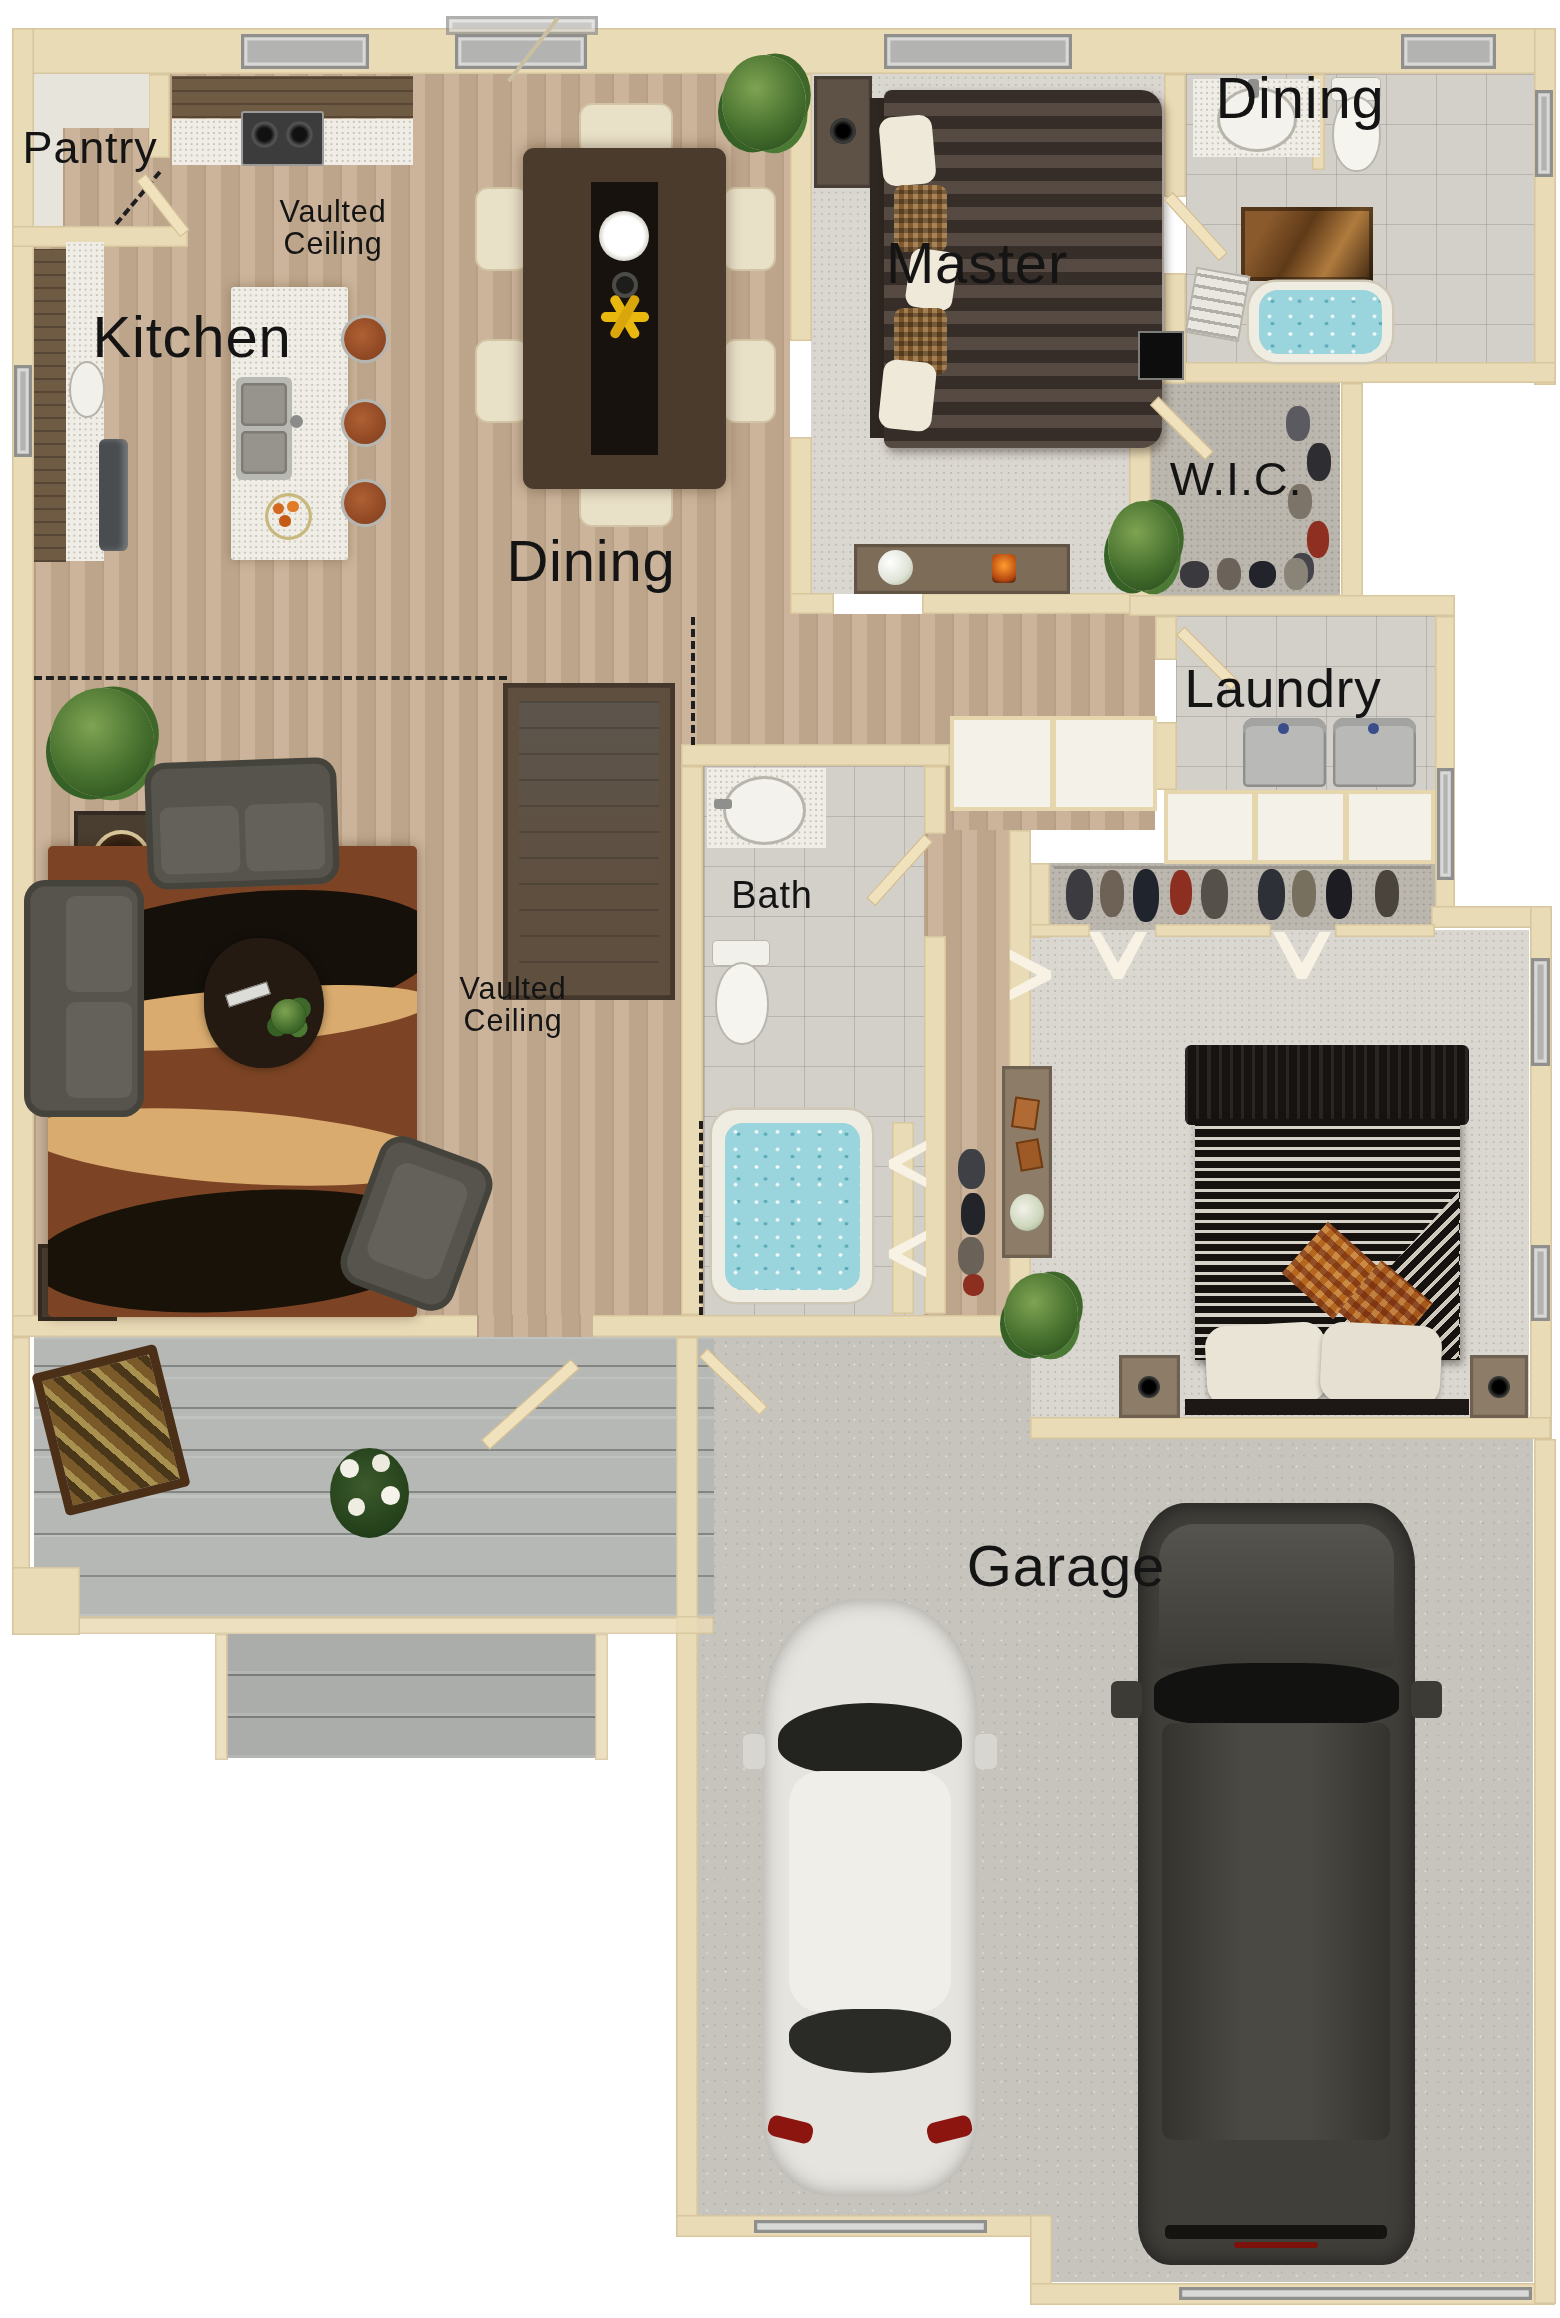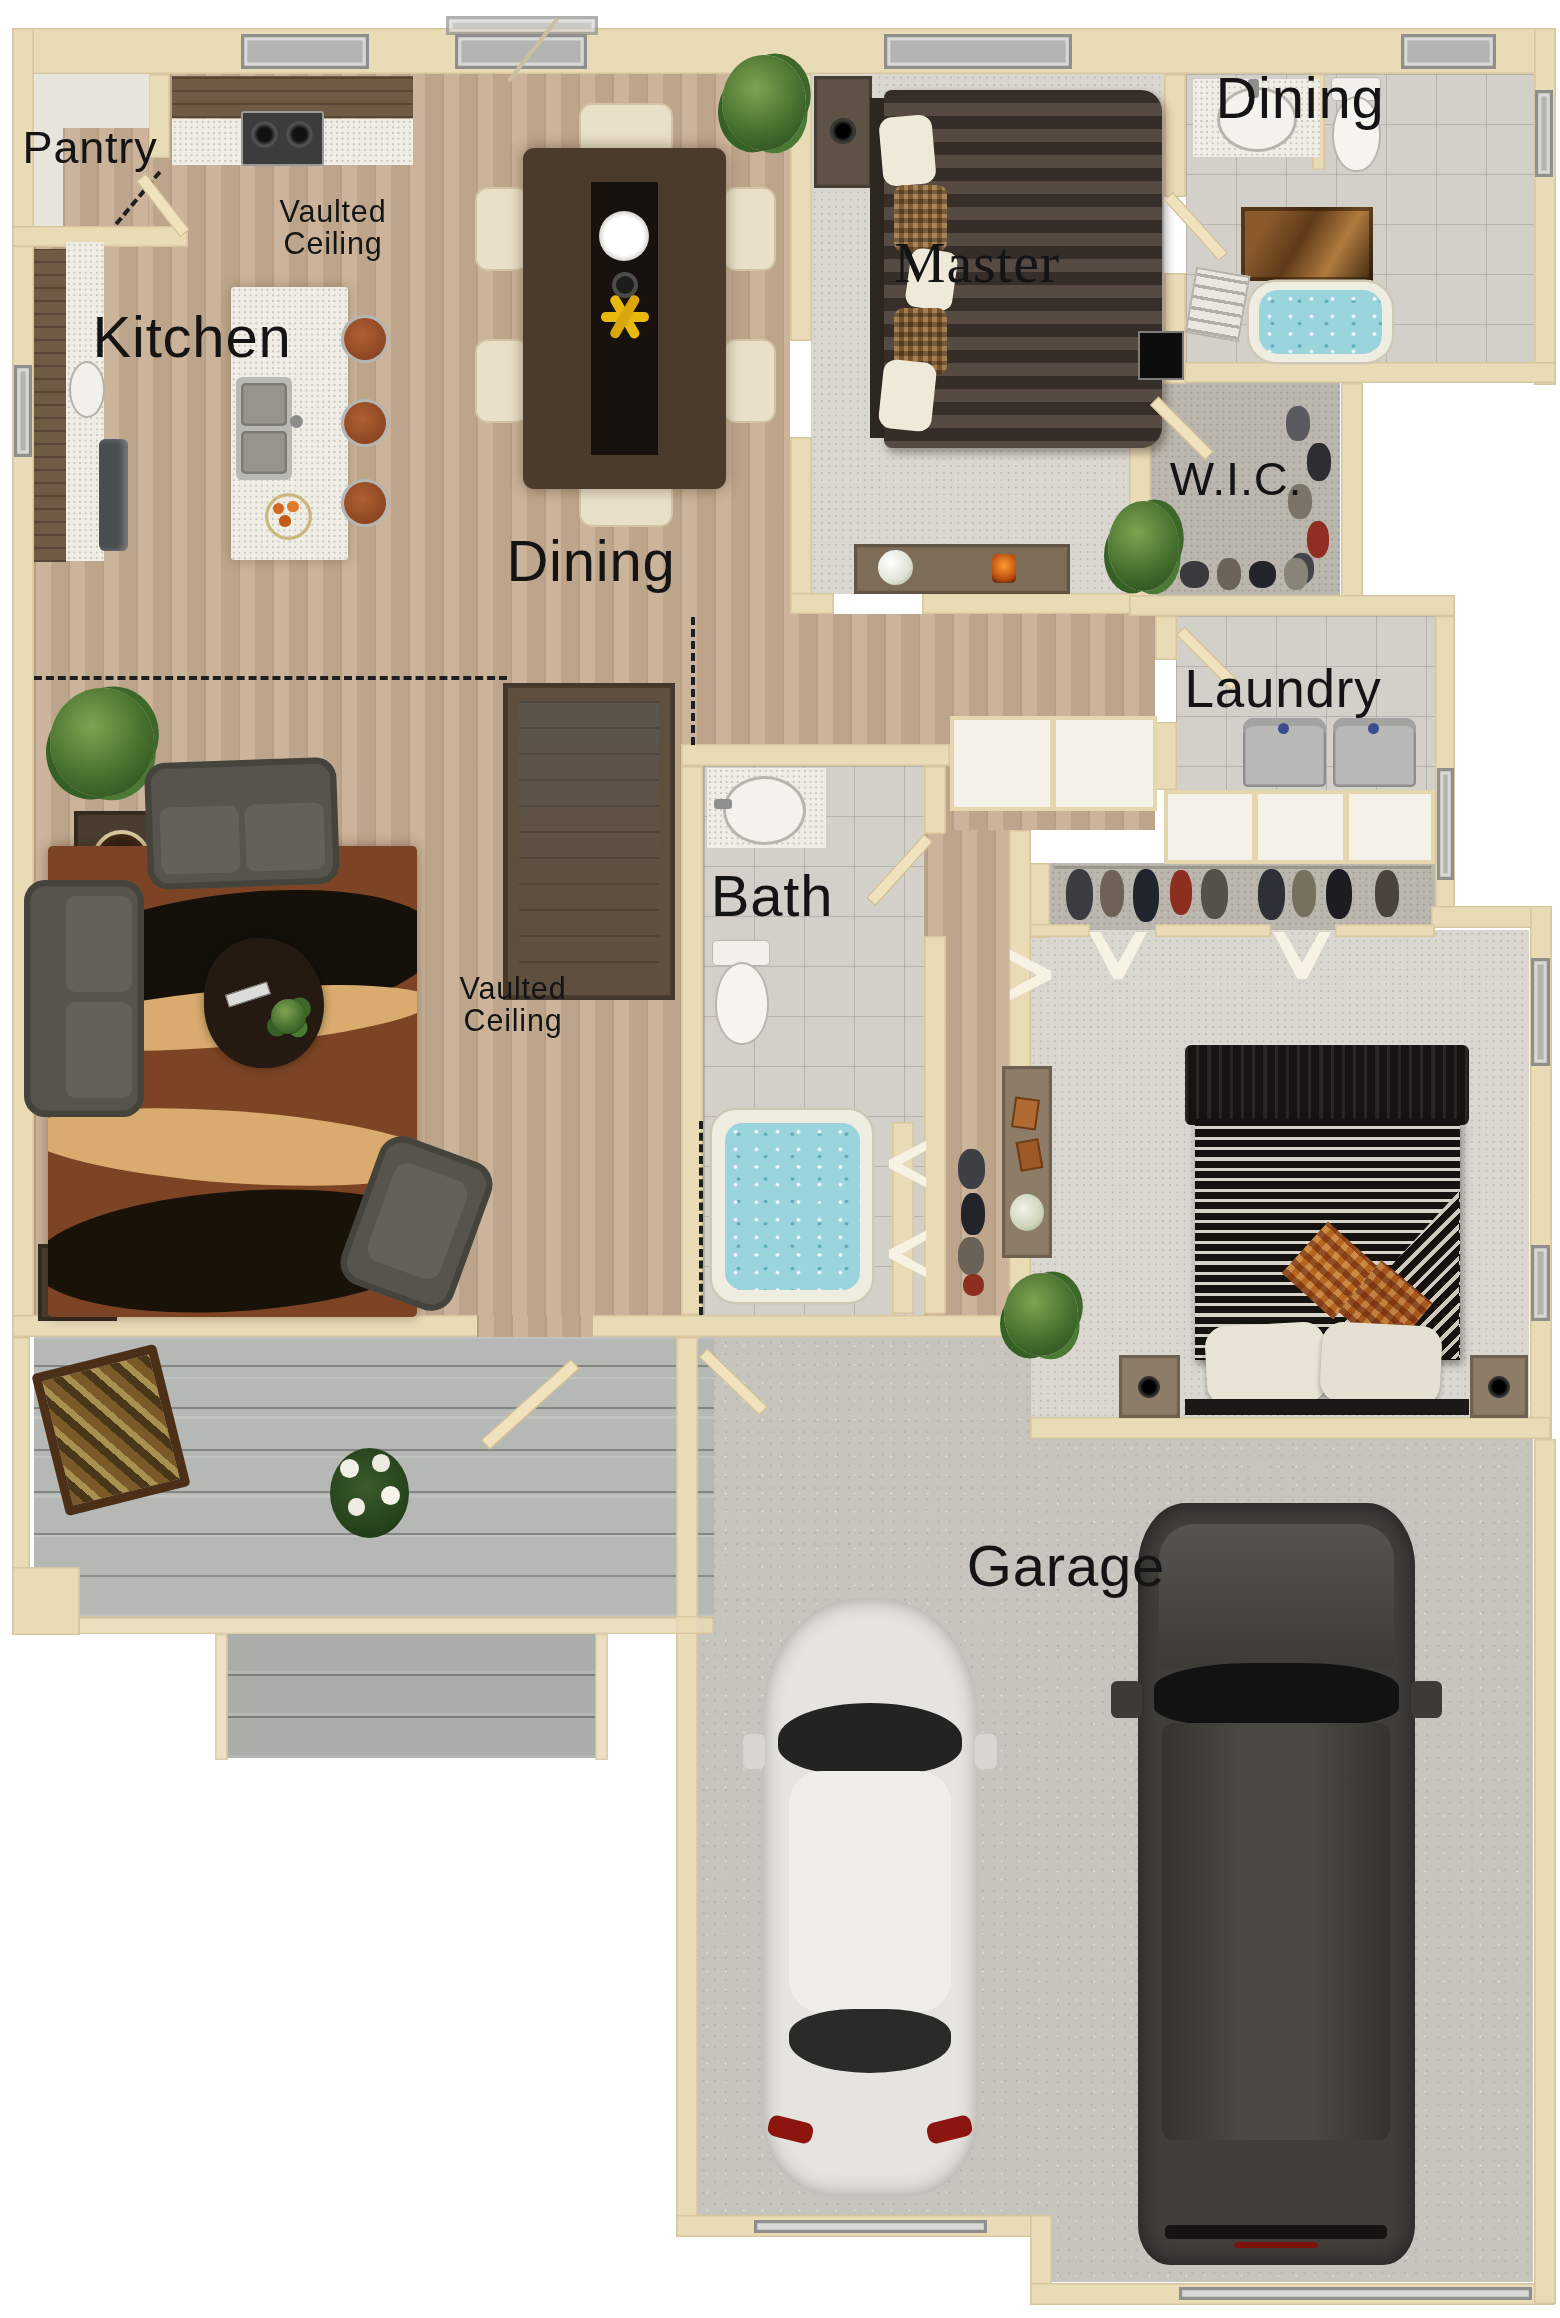--- a/index.html
+++ b/index.html
@@ -342,26 +342,26 @@
   </div>
 
   <div class="lbl" style="left:90px;top:148px;font-size:45px;">Pantry</div>
   <div class="lbl" style="left:333px;top:227px;font-size:30.5px;">
     <span style="display:block;">Vaulted</span>
     <span style="display:block;">Ceiling</span>
   </div>
   <div class="lbl" style="left:192px;top:337px;font-size:58px;">Kitchen</div>
   <div class="lbl" style="left:591px;top:561px;font-size:58px;">Dining</div>
   <div class="lbl" style="left:977px;top:263px;font-size:58px;">
-    <span style="display:block;font-family:Liberation Serif, serif;">Master</span>
+    <span style="display:block;">Master</span>
   </div>
   <div class="lbl" style="left:1300px;top:98px;font-size:58px;">Dining</div>
   <div class="lbl" style="left:1236px;top:479px;font-size:47px;">W.I.C.</div>
   <div class="lbl" style="left:1283px;top:689px;font-size:53px;">Laundry</div>
-  <div class="lbl" style="left:772px;top:896px;font-size:58px;">Bath</div>
+  <div class="lbl" style="left:772px;top:896px;font-size:38px;">Bath</div>
   <div class="lbl" style="left:513px;top:1004px;font-size:30.5px;">
     <span style="display:block;">Vaulted</span>
     <span style="display:block;">Ceiling</span>
   </div>
   <div class="lbl" style="left:1066px;top:1566px;font-size:58px;">Garage</div>
 
 </div>
 
 
 </body></html>

